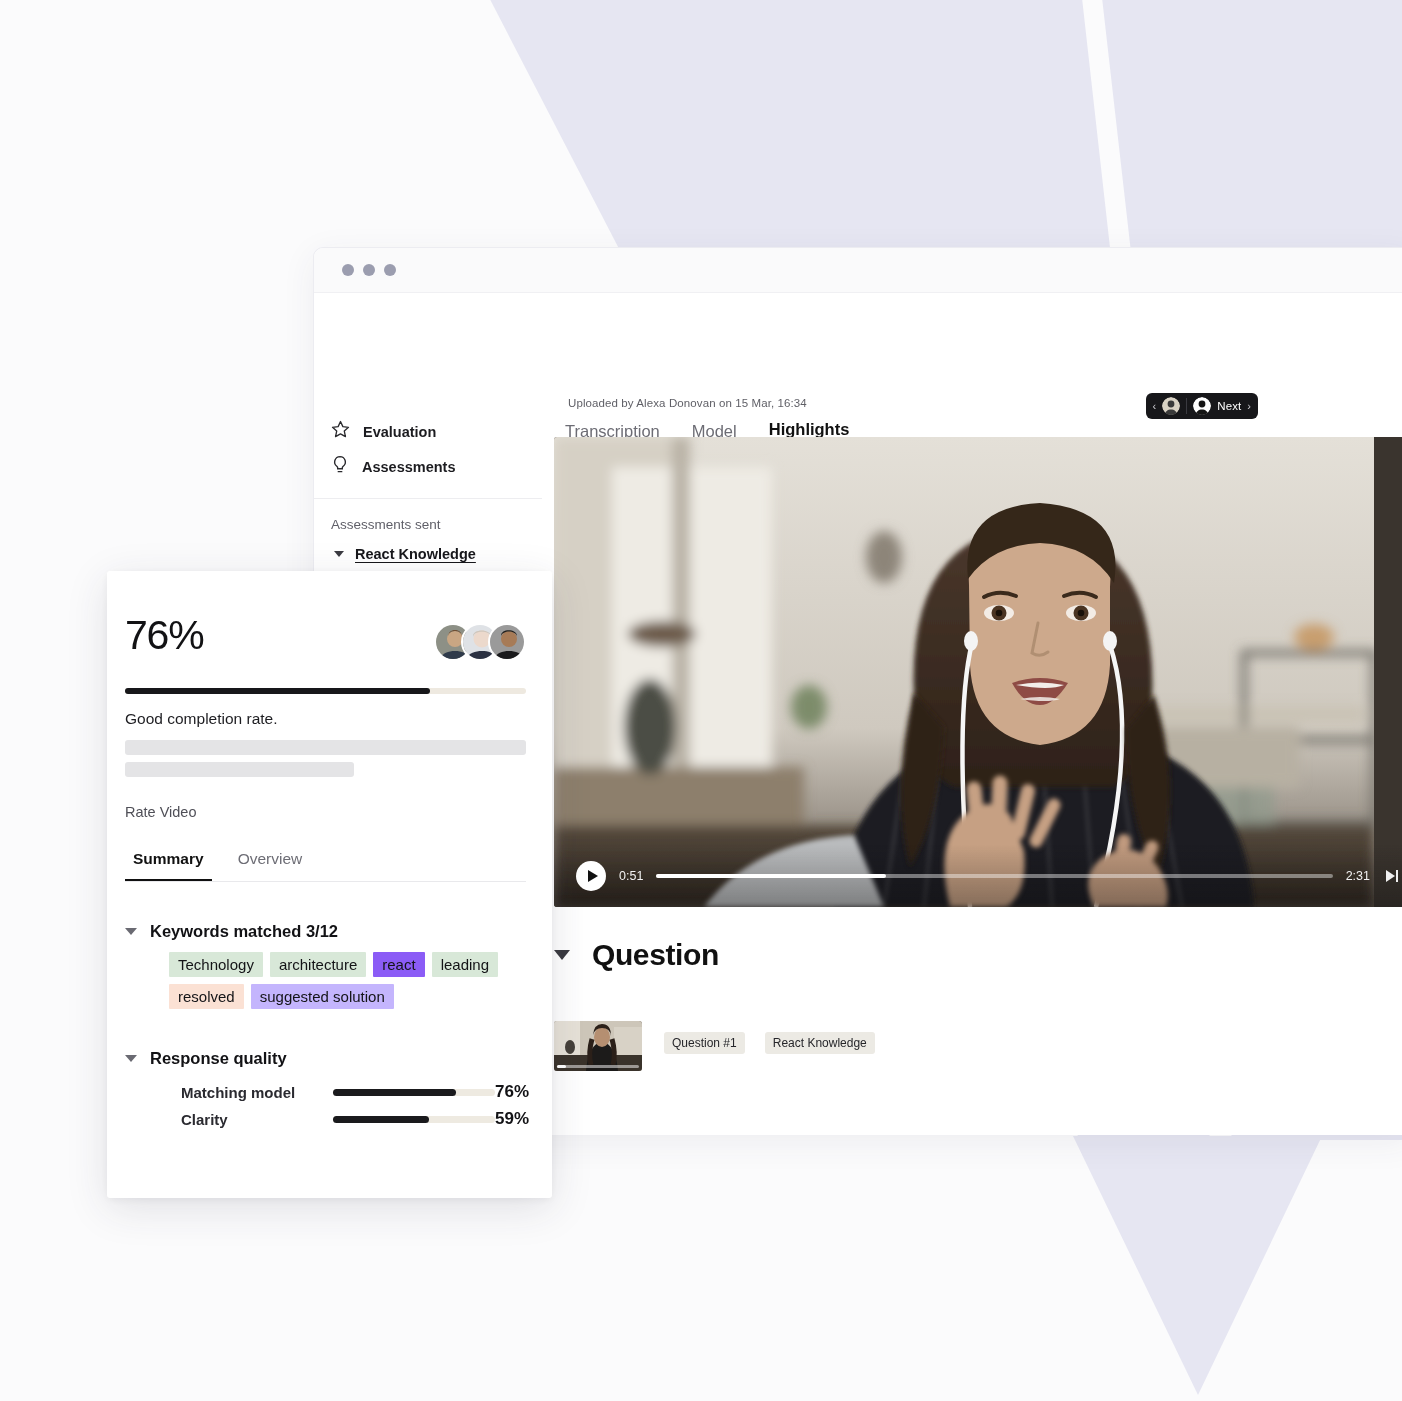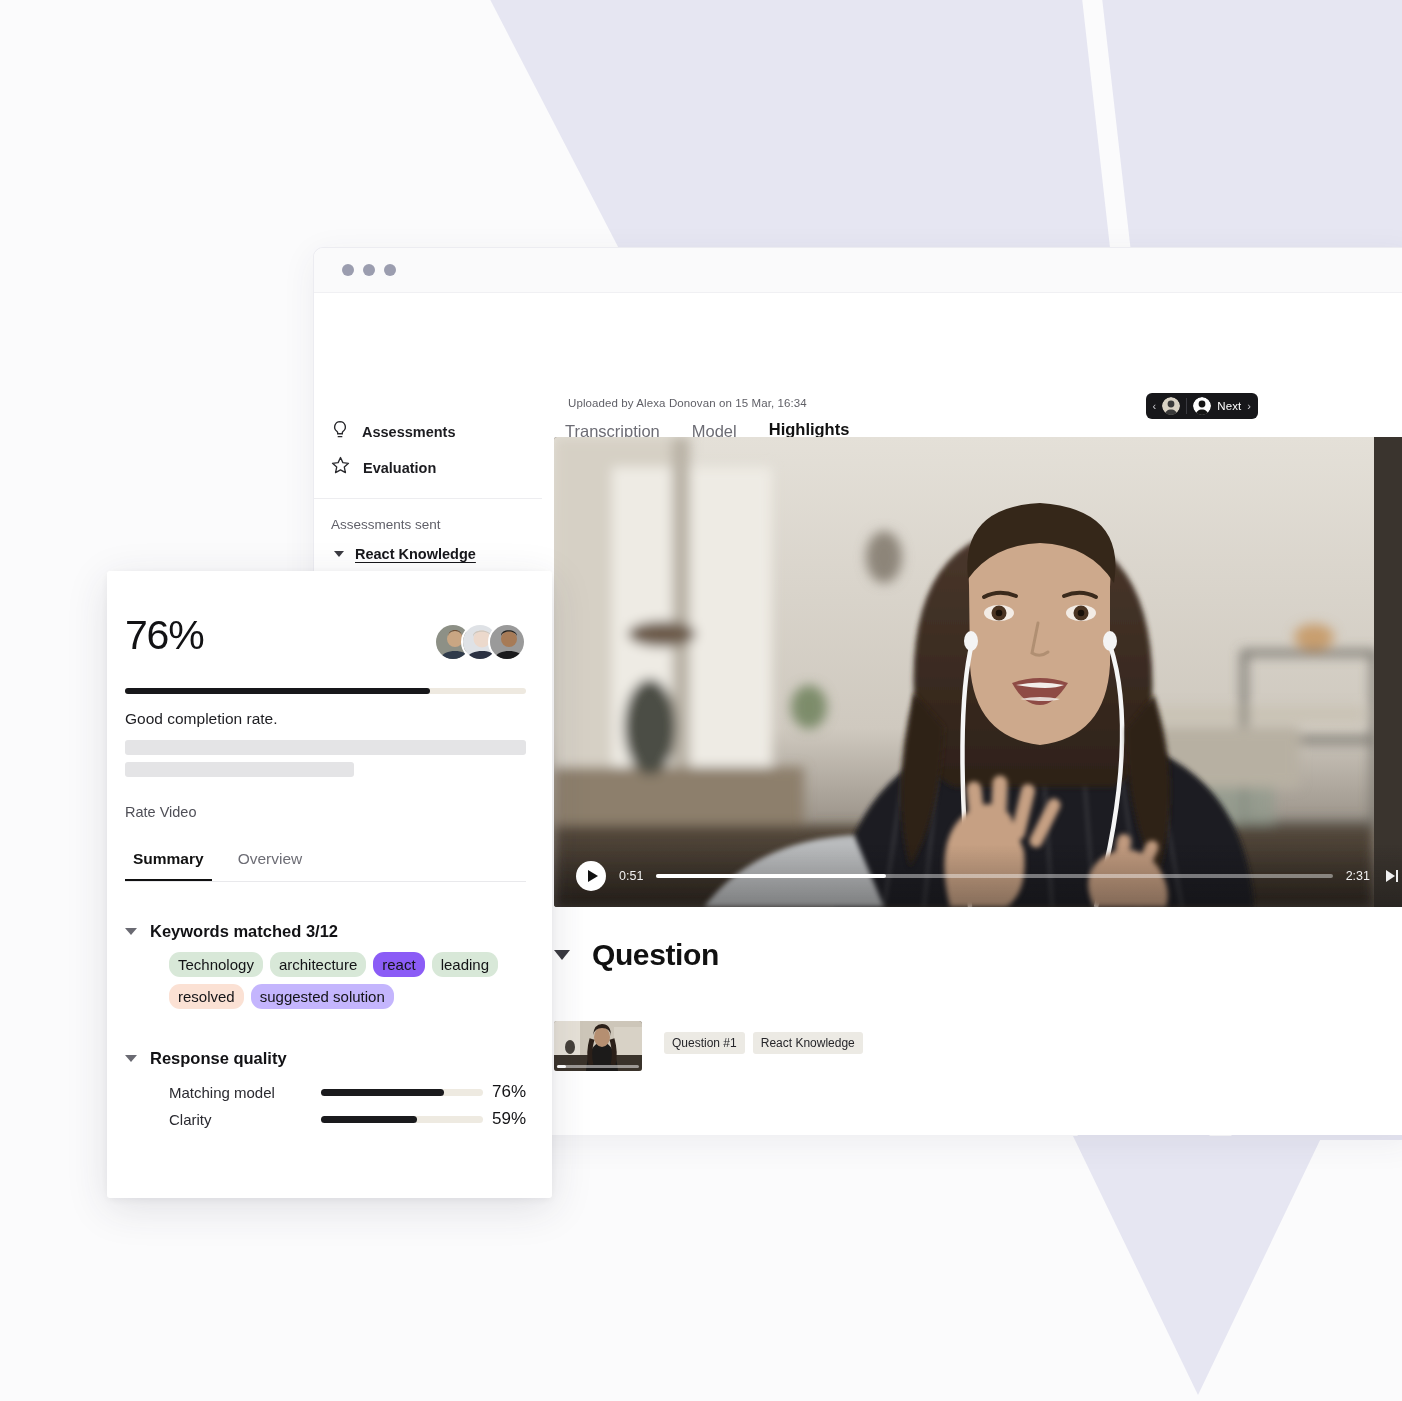--- a/index.html
+++ b/index.html
@@ -103,21 +103,21 @@
   
   .q-sec { position:absolute; left:240px; top:690px; width:830px; }
   .q-head { display:flex; align-items:center; gap:22px; }
   .q-head .caret { width:0;height:0;border-left:8px solid transparent;border-right:8px solid transparent;border-top:10px solid #3a3a40; }
   .q-title { font-size:30px; font-weight:700; color:#111; letter-spacing:-.4px; }
   .q-item { display:flex; gap:22px; margin-top:49px; }
   .q-thumb { width:88px; height:50px; border-radius:3px; overflow:hidden; flex:none; background:#5d5347; position:relative; }
   .q-thumb .mini-bar { position:absolute; left:3px; right:3px; bottom:3px; height:3px; background:rgba(255,255,255,.5); border-radius:2px; }
   .q-thumb .mini-bar i { position:absolute; left:0;top:0;bottom:0;width:9px;background:#fff;border-radius:2px; }
   .q-text { font-size:14.5px; color:#131316; font-weight:600; letter-spacing:-.05px; }
-  .q-tags { display:flex; gap:8px; margin-top:11px; }
+  .q-tags { display:flex; gap:20px; margin-top:11px; }
   .q-tag { background:#eceae4; color:#26262a; font-size:12px; padding:4px 8px; border-radius:3px; }
 
   
   .card {
     position:absolute; left:107px; top:571px; width:445px; height:627px;
     background:#fff; border-radius:3px;
     box-shadow:0 10px 42px rgba(45,45,70,.13), 0 2px 8px rgba(45,45,70,.06);
     padding:44px 26px 0 18px;
   }
   .card-top { display:flex; align-items:flex-start; justify-content:space-between; }
@@ -138,23 +138,23 @@
   .info-i { margin-left:auto; margin-right:38px; }
 
   .tabs2 { display:flex; gap:18px; margin-top:30px; border-bottom:1px solid #e9e9ec; }
   .tab2 { font-size:15.5px; color:#6d6d75; padding:0 8px 11px 8px; cursor:pointer; }
   .tab2.active { color:#111; font-weight:700; border-bottom:2.5px solid #111; }
 
   .sec-hd { display:flex; align-items:center; gap:13px; margin-top:40px; }
   .sec-hd .caret { width:0;height:0;border-left:6px solid transparent;border-right:6px solid transparent;border-top:7px solid #6a6a72; }
   .sec-hd .t { font-size:16.5px; font-weight:700; color:#121215; }
   .chips { display:flex; flex-wrap:wrap; gap:7px; margin:11px 0 0 44px; max-width:370px; }
-  .chip { font-size:15px; padding:4px 9px; border-radius:11px; color:#141417; }
-
-  .rq-rows { margin:14px 0 0 44px; }
+  .chip { font-size:15px; padding:4px 9px; border-radius:1px; color:#141417; }
+
+  .rq-rows { margin:14px 0 0 56px;font-weight:bold; }
   .rq-row { display:flex; align-items:center; margin-top:7px; }
   .rq-name { font-size:15px; color:#2a2a30; width:152px; flex:none; }
   .rq-bar { width:162px; height:7px; border-radius:4px; background:#eeeae1; position:relative; flex:none; }
   .rq-bar i { position:absolute; left:0;top:0;bottom:0; border-radius:4px; background:#1a1a1d; }
   .rq-val { margin-left:auto; font-size:17px; color:#131316; }
 </style>
 </head>
 <body>
 
 <div id="stage">
@@ -204,34 +204,34 @@
             </svg>
         </span>
         <span class="lbl">Next</span>
         <span class="chev">›</span>
       </div>
     </div>
 
     <div class="leftnav">
       <div class="nav-row">
         <span>
+          <svg width="19" height="19" viewBox="0 0 20 20" fill="none" stroke="#2a2a2e" stroke-width="1.4" stroke-linejoin="round">
+            <path d="M10 1.6l2.5 5.4 5.9.7-4.4 4 1.2 5.8L10 14.6 4.8 17.5 6 11.7l-4.4-4 5.9-.7z"></path>
+          </svg>
+        </span>
+        <span class="nm">Evaluation</span>
+      </div>
+      <div class="nav-row">
+        <span>
           <svg width="18" height="20" viewBox="0 0 18 20" fill="none" stroke="#2a2a2e" stroke-width="1.4">
             <path d="M9 1.6a5.4 5.4 0 0 0-3.2 9.7c.6.5.9 1.1.9 1.8v.6h4.6v-.6c0-.7.3-1.3.9-1.8A5.4 5.4 0 0 0 9 1.6z"></path>
             <path d="M6.7 16.6h4.6"></path>
           </svg>
         </span>
         <span class="nm">Assessments</span>
-      </div>
-      <div class="nav-row">
-        <span>
-          <svg width="19" height="19" viewBox="0 0 20 20" fill="none" stroke="#2a2a2e" stroke-width="1.4" stroke-linejoin="round">
-            <path d="M10 1.6l2.5 5.4 5.9.7-4.4 4 1.2 5.8L10 14.6 4.8 17.5 6 11.7l-4.4-4 5.9-.7z"></path>
-          </svg>
-        </span>
-        <span class="nm">Evaluation</span>
       </div>
       <div class="nav-sep"></div>
       <div class="sent-lbl">Assessments sent</div>
       <div class="assess-item">
         <span class="caret-dn"></span>
         <span class="nm">React Knowledge</span>
       </div>
     </div>
 
     <div class="video-wrap">

